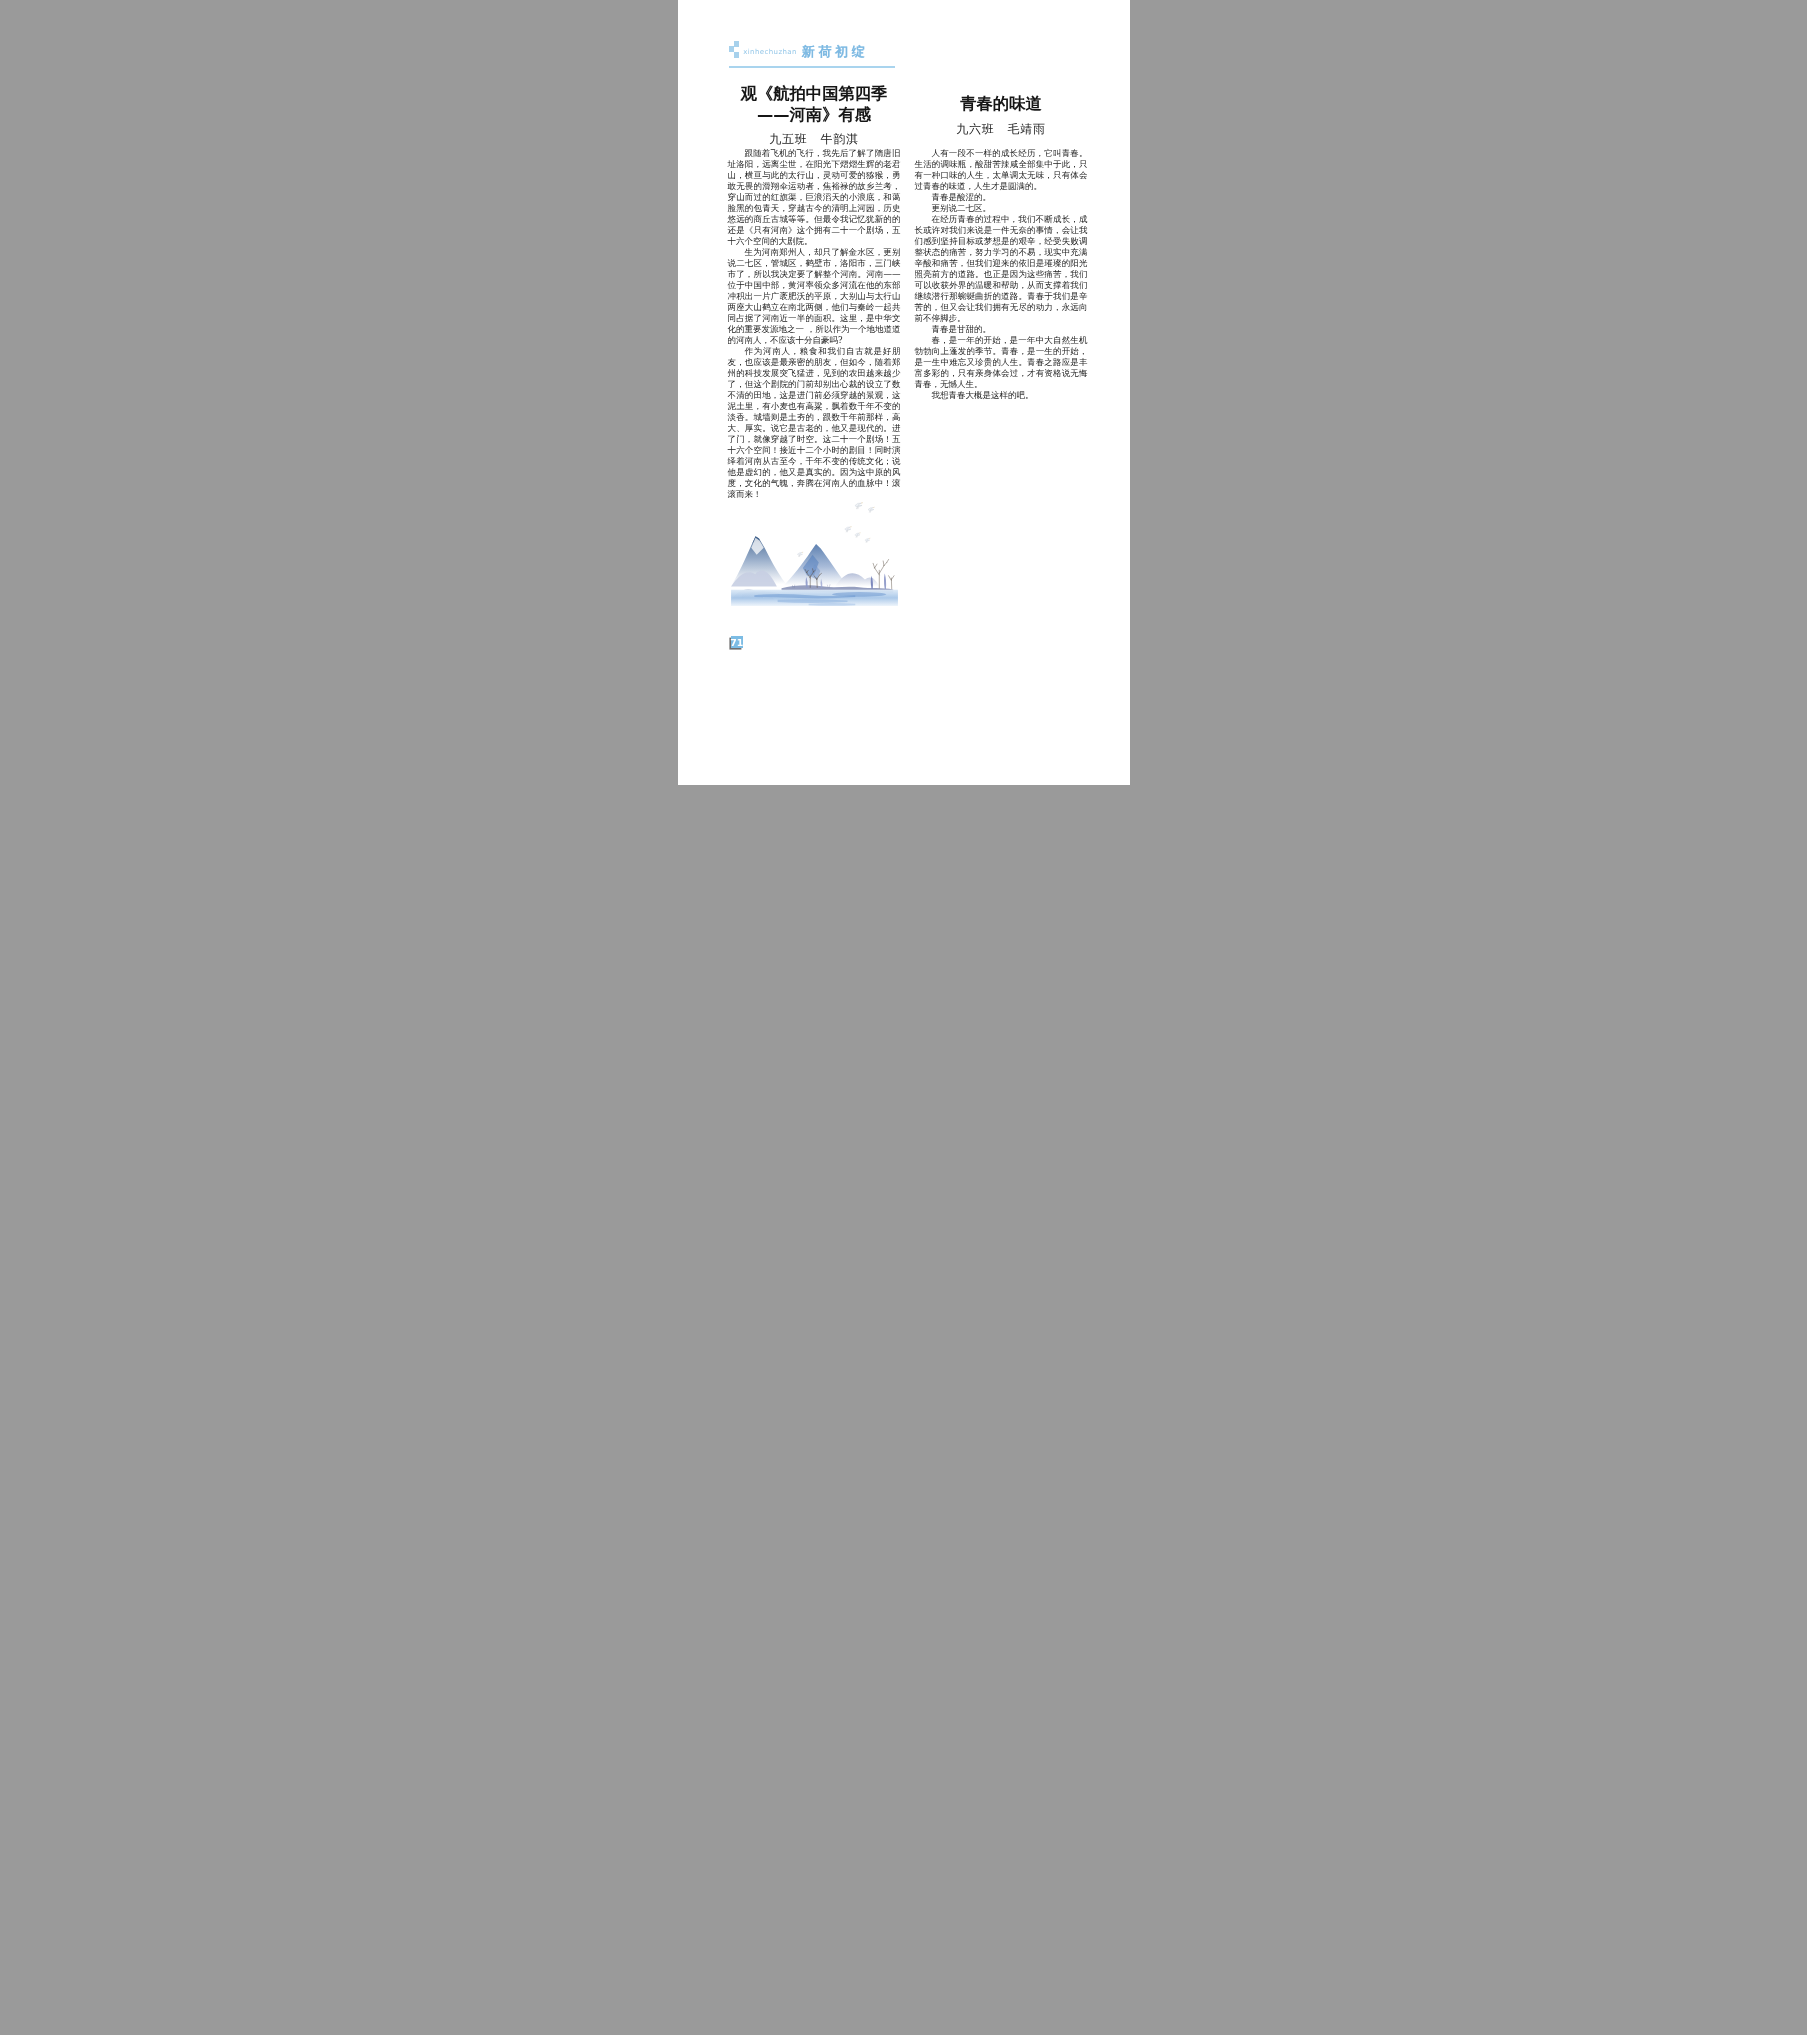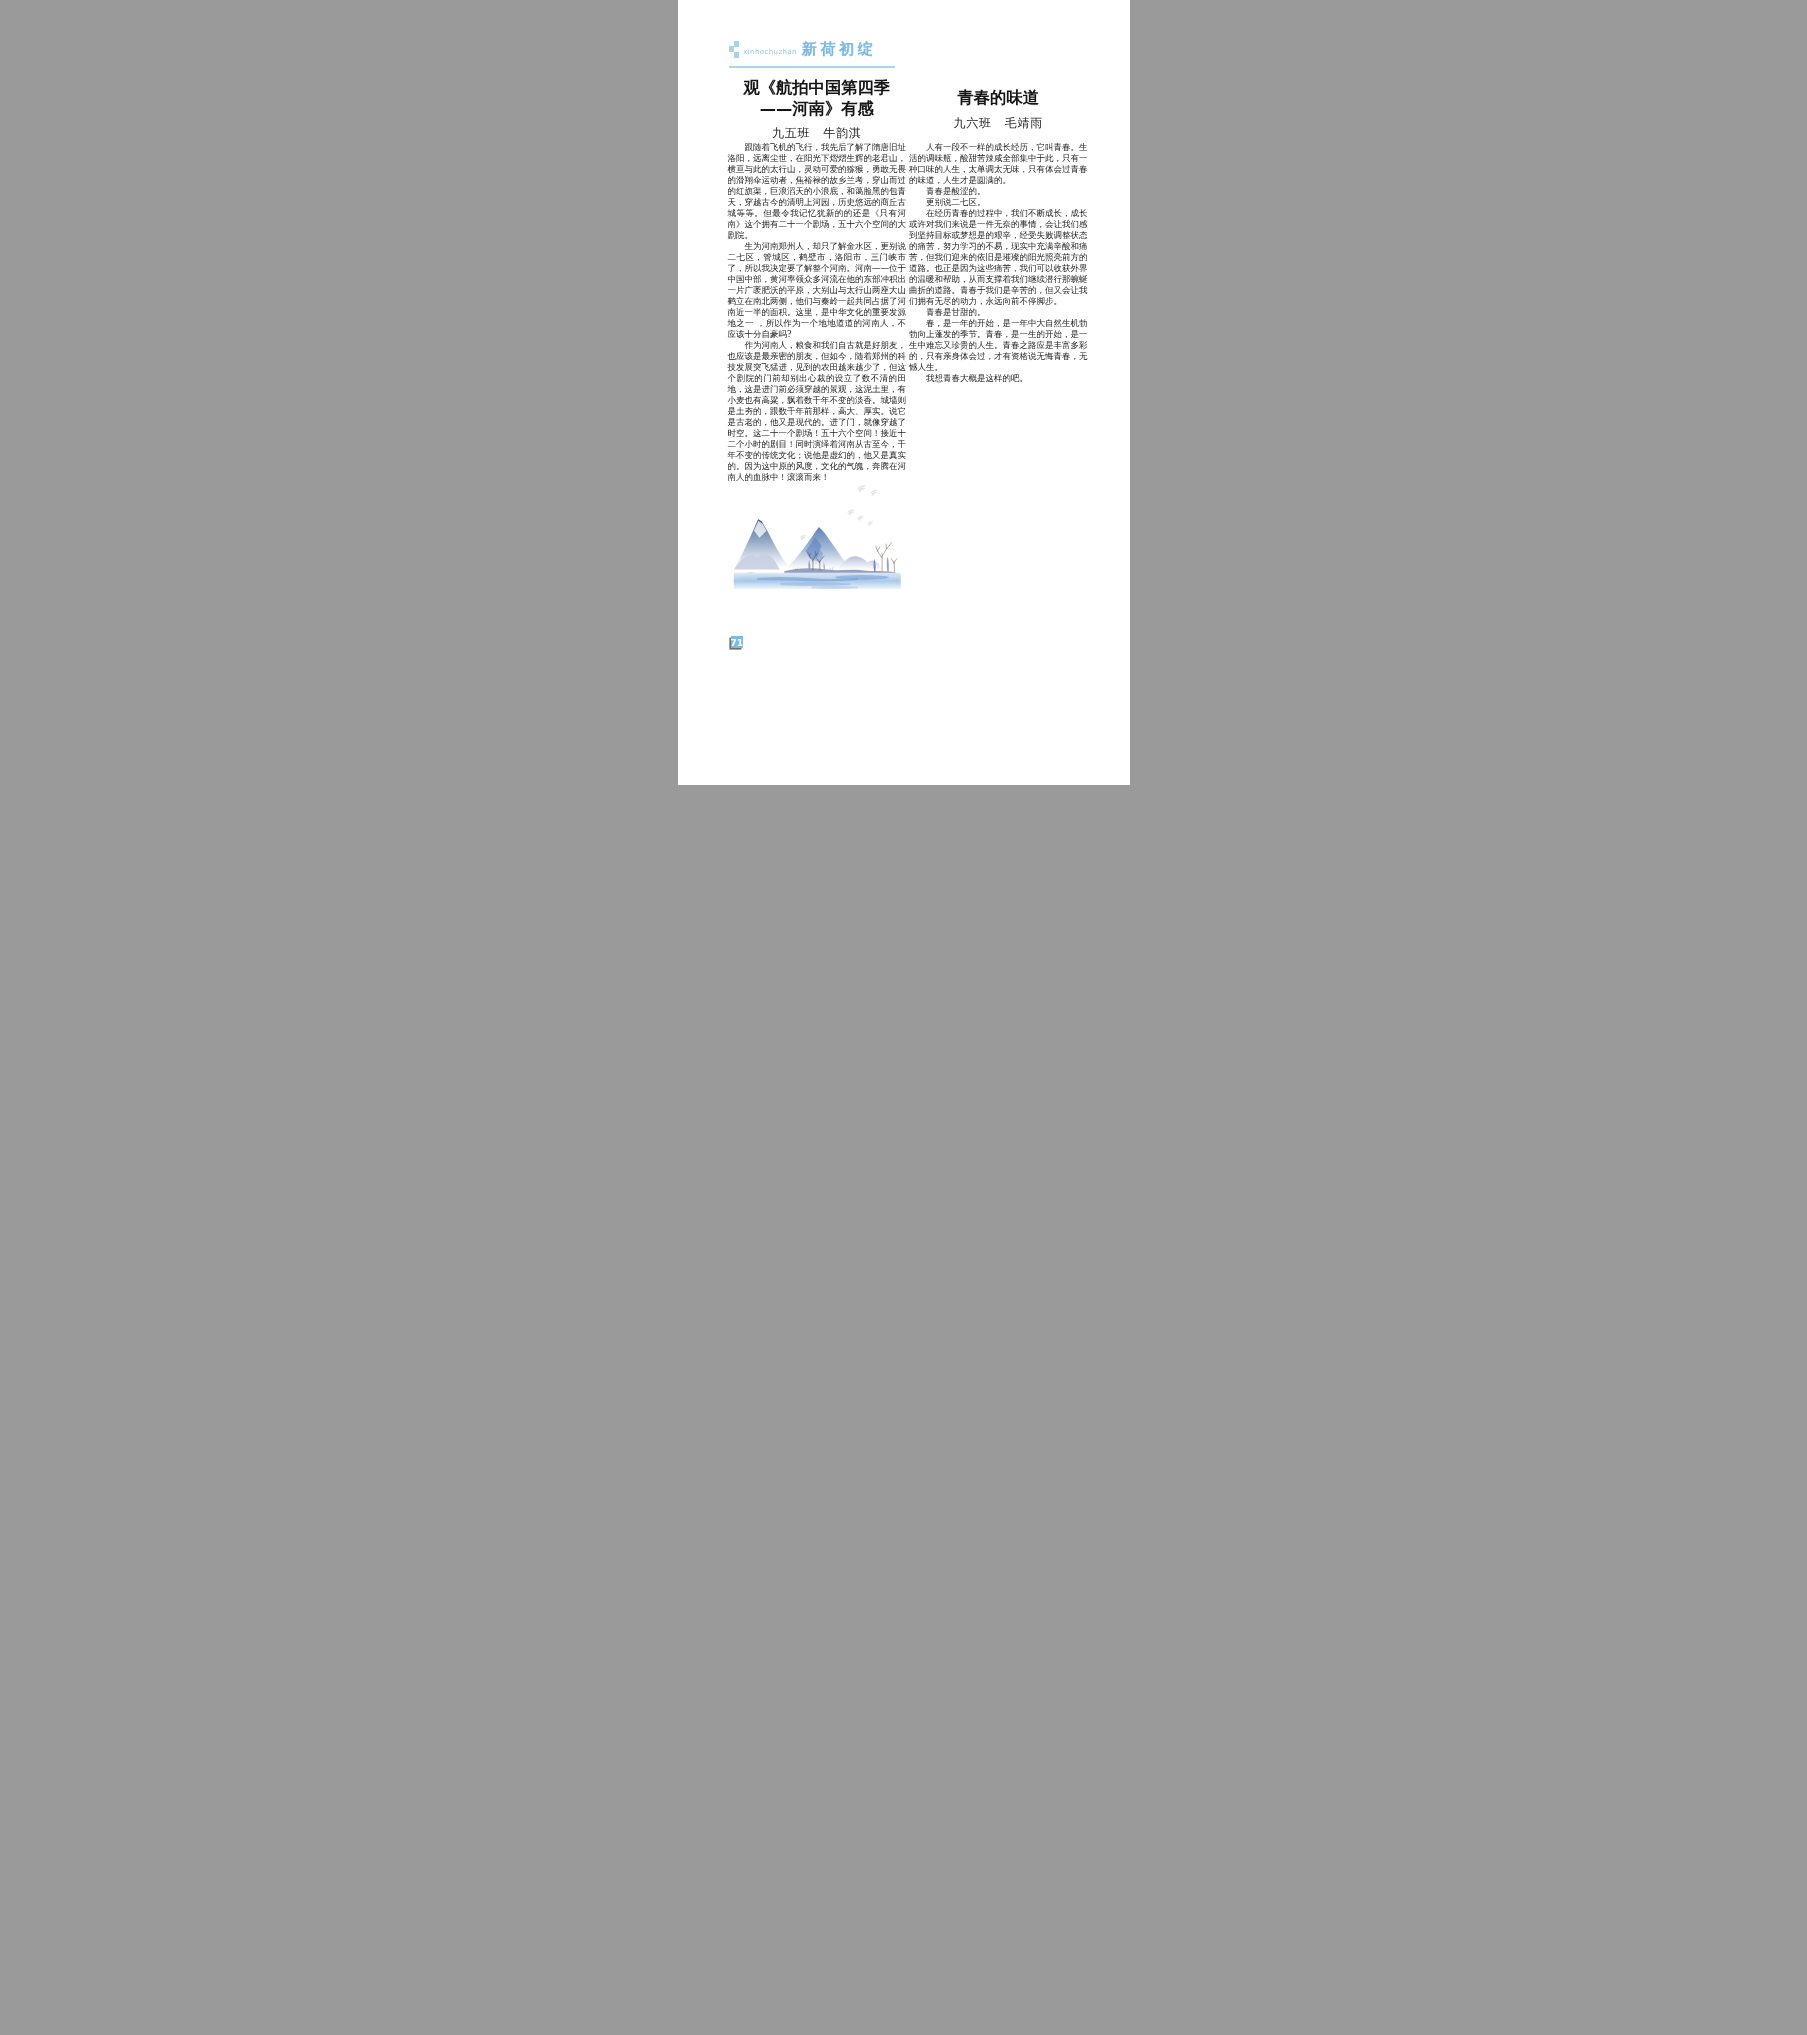--- a/index.html
+++ b/index.html
@@ -16,31 +16,31 @@
   
   .header{position:absolute;left:51px;top:41px;width:360px;height:27px;}
   .logo-row{display:flex;align-items:flex-end;}
   .logo-mark{position:relative;width:11px;height:16.7px;margin-right:3.7px;flex:0 0 auto;}
   .logo-sq{position:absolute;background:#a7d1ec;}
   .logo-sq.s1{left:5.3px;top:0;width:5.3px;height:5.7px;}
   .logo-sq.s2{left:0;top:5.3px;width:5.3px;height:6.1px;}
   .logo-sq.s3{left:5.3px;top:11px;width:5.3px;height:5.7px;}
   .brand-pinyin{color:#93c6e8;font-size:7px;line-height:1;letter-spacing:0.4px;padding-bottom:1.6px;}
   .brand-cn{
-    color:#7db9e2;font-size:15px;font-weight:bold;line-height:1;
+    color:#7db9e2;font-size:13px;font-weight:bold;line-height:1;
     letter-spacing:3.7px;margin-left:4.9px;
-    font-family:Liberation Mono, monospace;
+    font-family:Liberation Serif, serif;
     text-shadow:0.4px 0.4px 0 #c3e0f4;
   }
   .header-rule{position:absolute;left:0.8px;top:25px;width:166px;height:1.6px;background:#a9d4ee;}
 
   
   .columns{
-    position:absolute;left:50px;top:78px;width:360px;
-    display:flex;gap:3px;
+    position:absolute;left:50px;top:84px;width:360px;
+    display:flex;gap:14px;
   }
   .col{flex:1 1 0;min-width:0;}
   .article-head{
     height:64px;
     display:flex;flex-direction:column;align-items:center;justify-content:center;
     gap:5.3px;
   }
   .article-title{
     font-family:"DejaVu Serif",serif;
     font-size:16.3px;line-height:1.28;font-weight:600;

